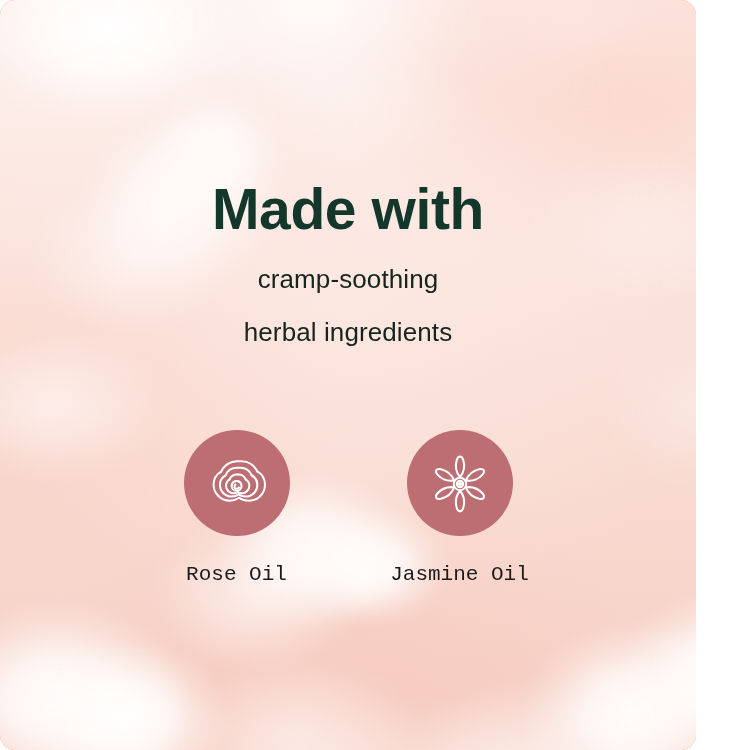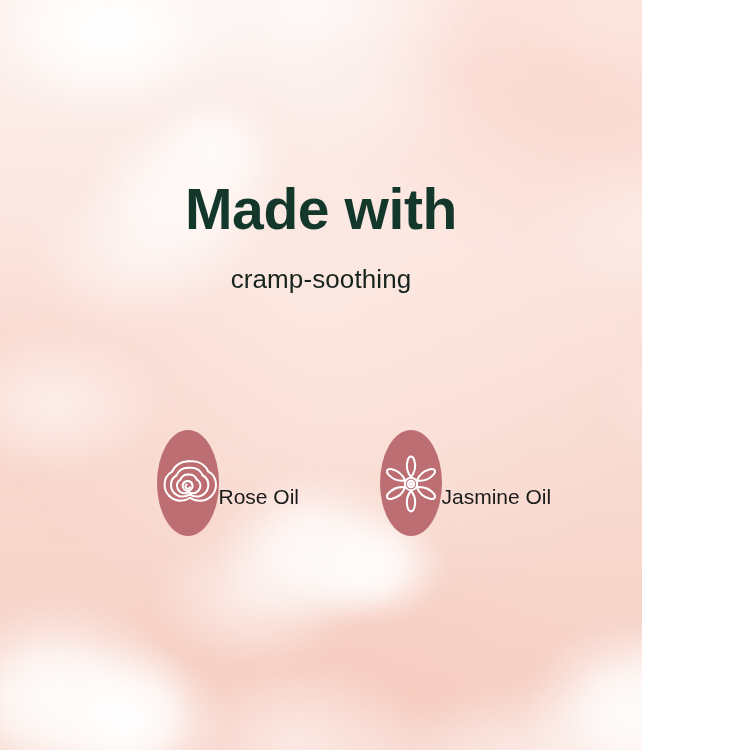--- a/index.html
+++ b/index.html
@@ -2,25 +2,26 @@
 <html><head>
 <meta charset="utf-8">
 <style>
   html, body {
     margin: 0;
     padding: 0;
     background: #ffffff;
   }
   #canvas {
     position: relative;
-    width: 642px;
+    width: 696px;
     height: 750px;
     overflow: hidden;
     font-family: "Liberation Sans", sans-serif;
     background: #f97316;
+    border-radius: 15px;
   }
 
   
   .bg-base {
     position: absolute;
     inset: 0;
     background:
       linear-gradient(180deg,
         #fdf1ee 0%,
         #fcece7 14%,
@@ -94,22 +95,23 @@
     left: 0;
     right: 0;
     top: 430px;
     display: flex;
     justify-content: center;
     gap: 117px;
   }
   .ingredient {
     width: 106px;
     display: flex;
-    flex-direction: row;
+    flex-direction: column;
     align-items: center;
+    font-family: Liberation Mono, monospace;
   }
   .badge {
     width: 106px;
     height: 106px;
     border-radius: 50%;
     background: #bc6e72;
     display: flex;
     align-items: center;
     justify-content: center;
   }
@@ -151,20 +153,21 @@
     <div class="cloud" style="left:620px;  top:590px;  width:200px; height:170px;"></div>
     <div class="cloud soft" style="left:400px;  top:680px;  width:260px; height:160px;"></div>
     <div class="cloud faint" style="left:300px;  top:700px;  width:240px; height:140px;"></div>
   </div>
 
   <div class="haze"></div>
 
   <div class="text-block">
     <h1 class="headline">Made with</h1>
     <p class="subline first">cramp-soothing</p>
+    <p class="subline">herbal ingredients</p>
   </div>
 
   <div class="ingredients">
 
     <div class="ingredient">
       <div class="badge">
         <span>
           <svg width="62" height="62" viewBox="0 0 64 64" fill="none" stroke="#ffffff" stroke-width="2.1" stroke-linecap="round" stroke-linejoin="round">
             <path d="M32 9.5c-7.3 0-13.6 4.4-16.4 10.7"></path>
             <path d="M15.6 20.2C10.9 22.9 7.8 28 7.8 33.8c0 4.6 1.9 8.7 5 11.7"></path>

